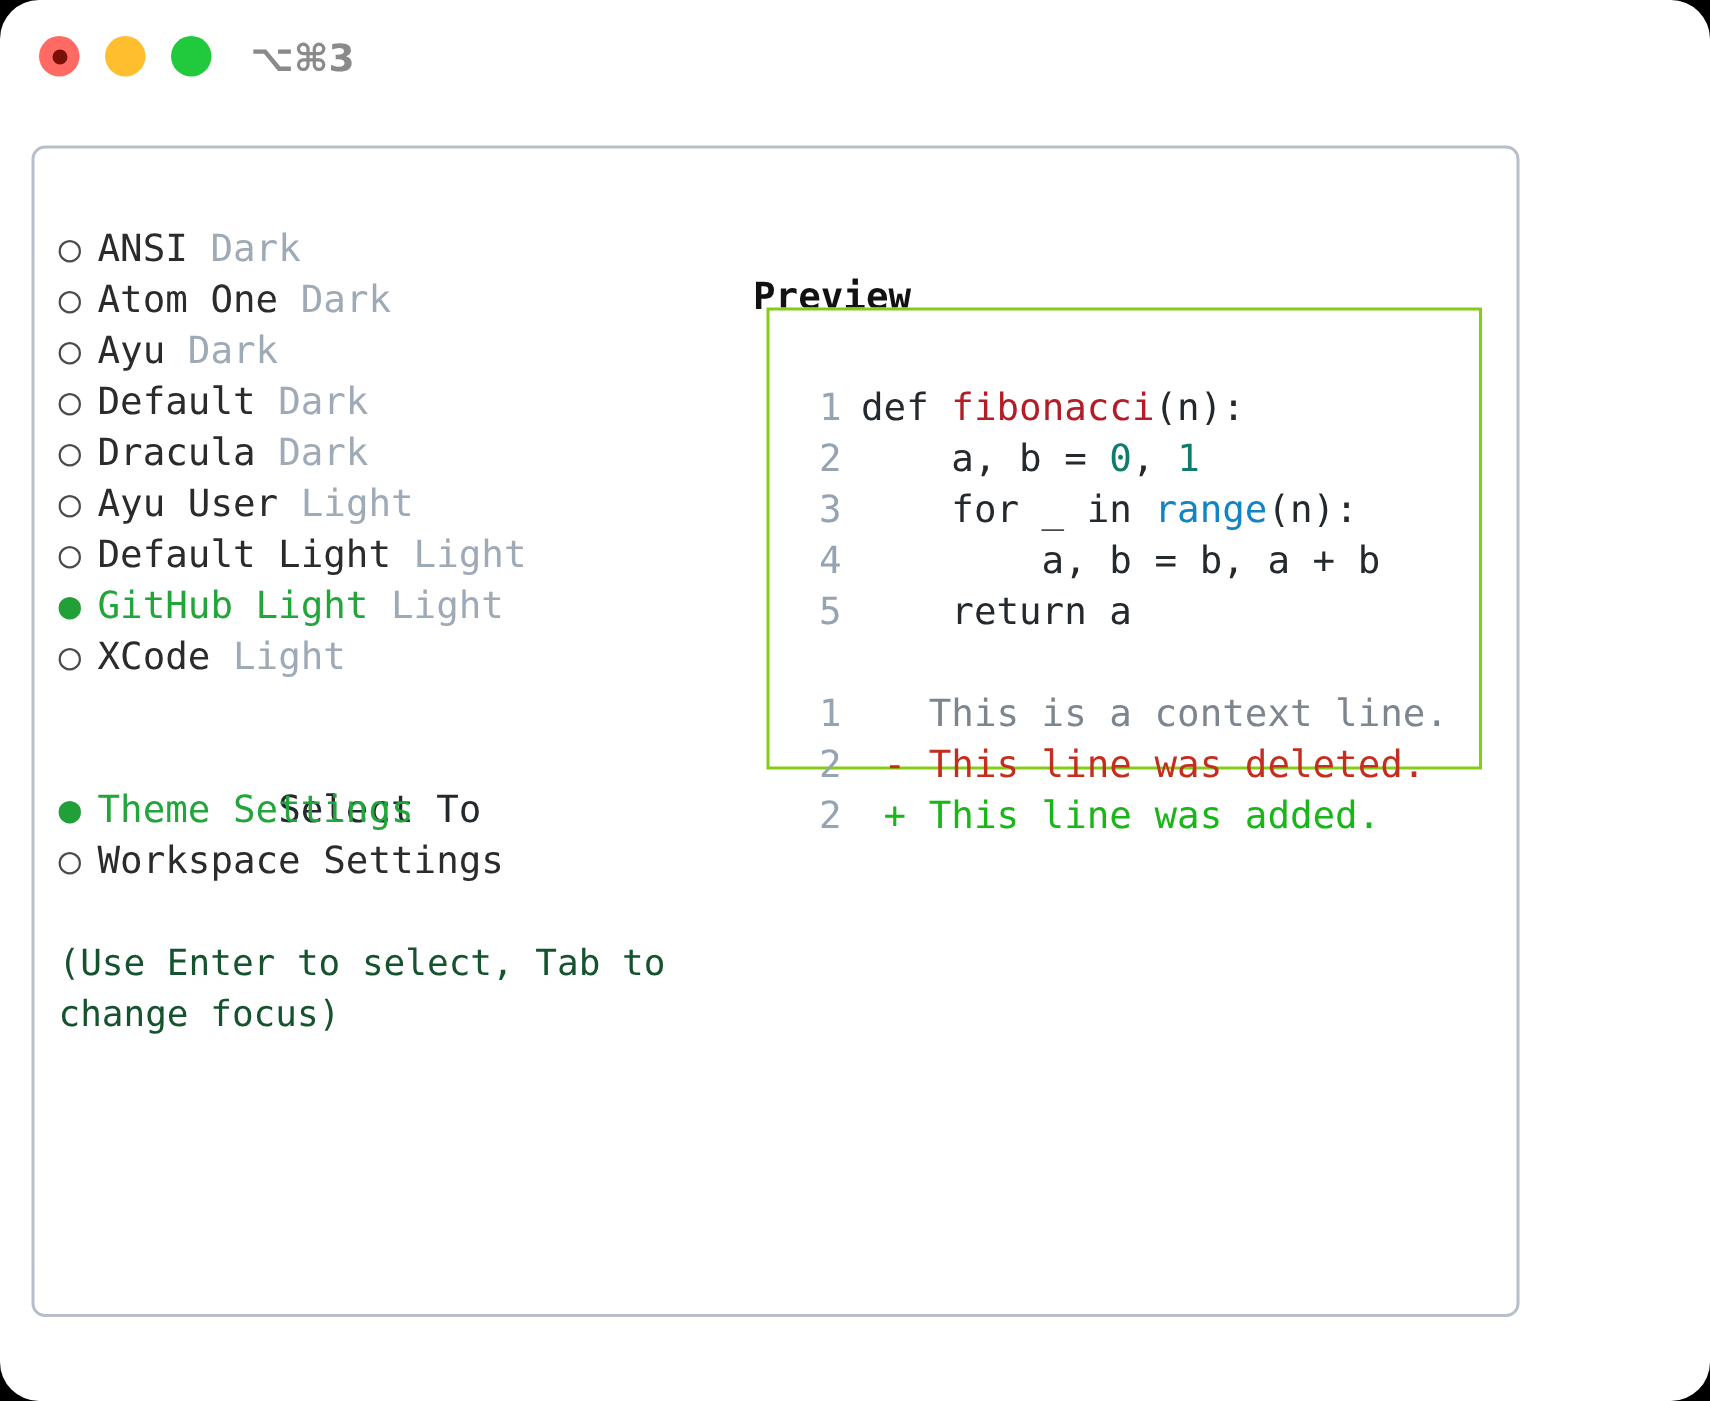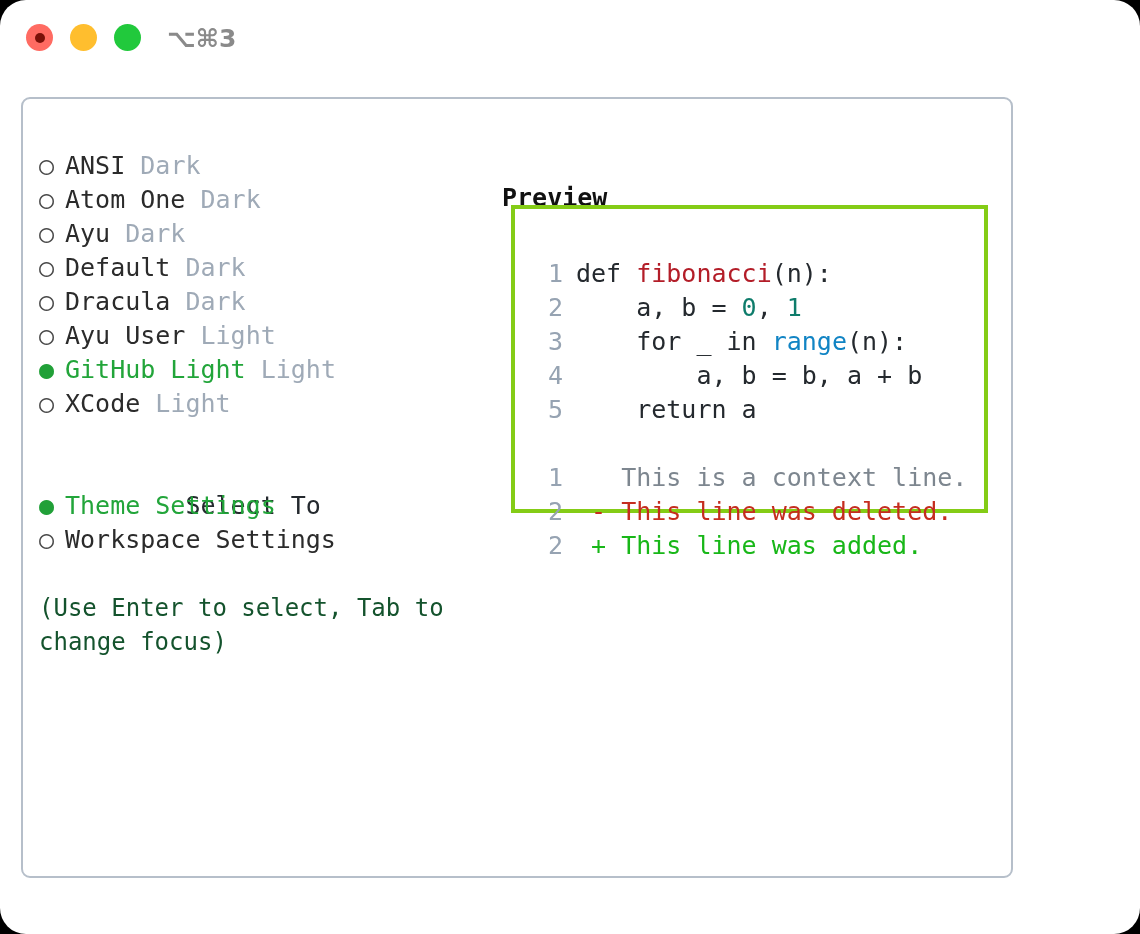--- a/index.html
+++ b/index.html
@@ -142,21 +142,21 @@
     font-weight: bold;
     color: #111111;
     line-height: 34px;
     white-space: pre;
   }
   .preview-box {
     position: absolute;
     left: 488px; top: 106px;
     width: 477px;
     height: 308px;
-    border: 4px solid #84cc16;
+    border: 2px solid #84cc16;
     box-sizing: border-box;
     background: #ffffff;
   }
   .code-area {
     position: absolute;
     left: 26px; top: 48px;
     white-space: pre;
   }
   .code-line {
     height: 34px;
@@ -198,20 +198,21 @@
     <div class="left-col">
 
 
       <div id="theme-list">
           <div class="row"><span class="bullet">○</span><span class="item-label">ANSI</span><span> </span><span class="badge">Dark</span></div>
           <div class="row"><span class="bullet">○</span><span class="item-label">Atom One</span><span> </span><span class="badge">Dark</span></div>
           <div class="row"><span class="bullet">○</span><span class="item-label">Ayu</span><span> </span><span class="badge">Dark</span></div>
           <div class="row"><span class="bullet">○</span><span class="item-label">Default</span><span> </span><span class="badge">Dark</span></div>
           <div class="row"><span class="bullet">○</span><span class="item-label">Dracula</span><span> </span><span class="badge">Dark</span></div>
           <div class="row"><span class="bullet">○</span><span class="item-label">Ayu User</span><span> </span><span class="badge">Light</span></div>
+          <div class="row"><span class="bullet">○</span><span class="item-label">Default Light</span><span> </span><span class="badge">Light</span></div>
           <div class="row"><span class="bullet sel">●</span><span class="item-label sel">GitHub Light</span><span> </span><span class="badge">Light</span></div>
           <div class="row"><span class="bullet">○</span><span class="item-label">XCode</span><span> </span><span class="badge">Light</span></div>
         </div>
 
       <div class="spacer-row"></div>
 
       <div class="row">
         <span class="bullet"> </span><span>Select To</span>
       </div>
 

